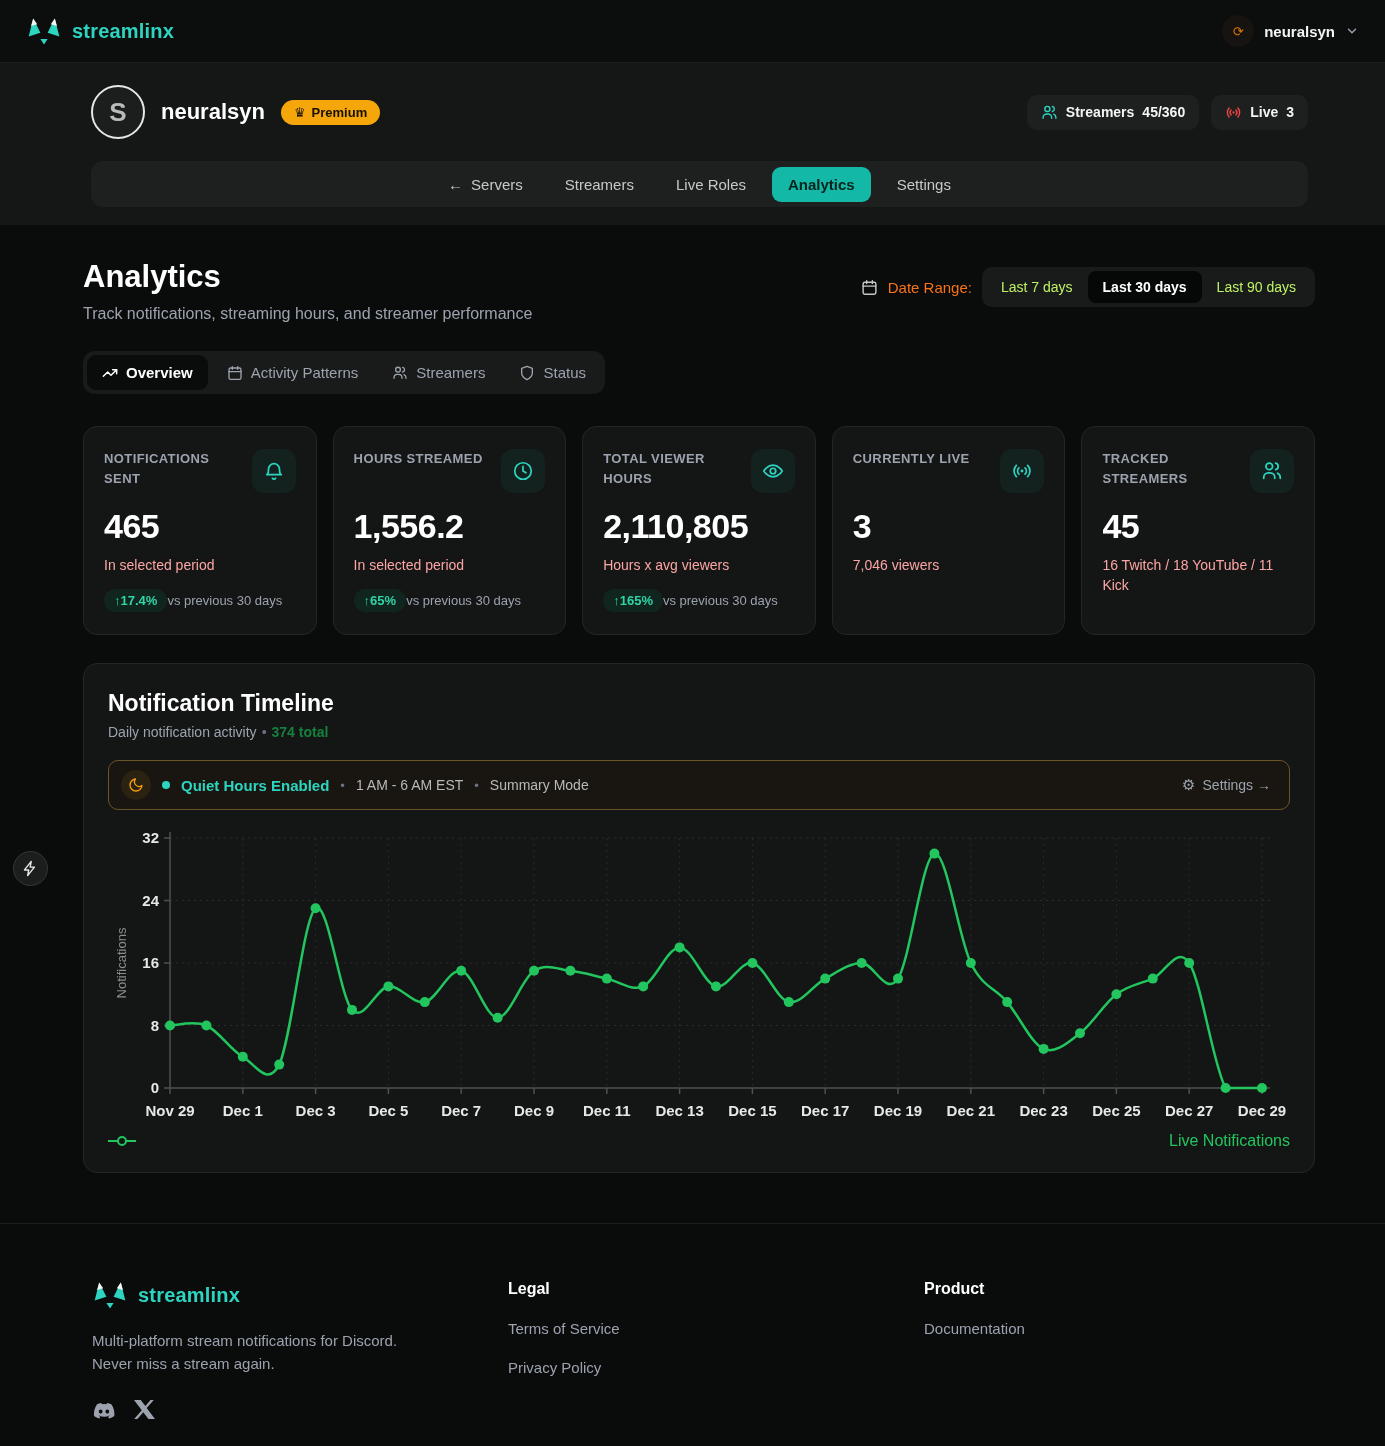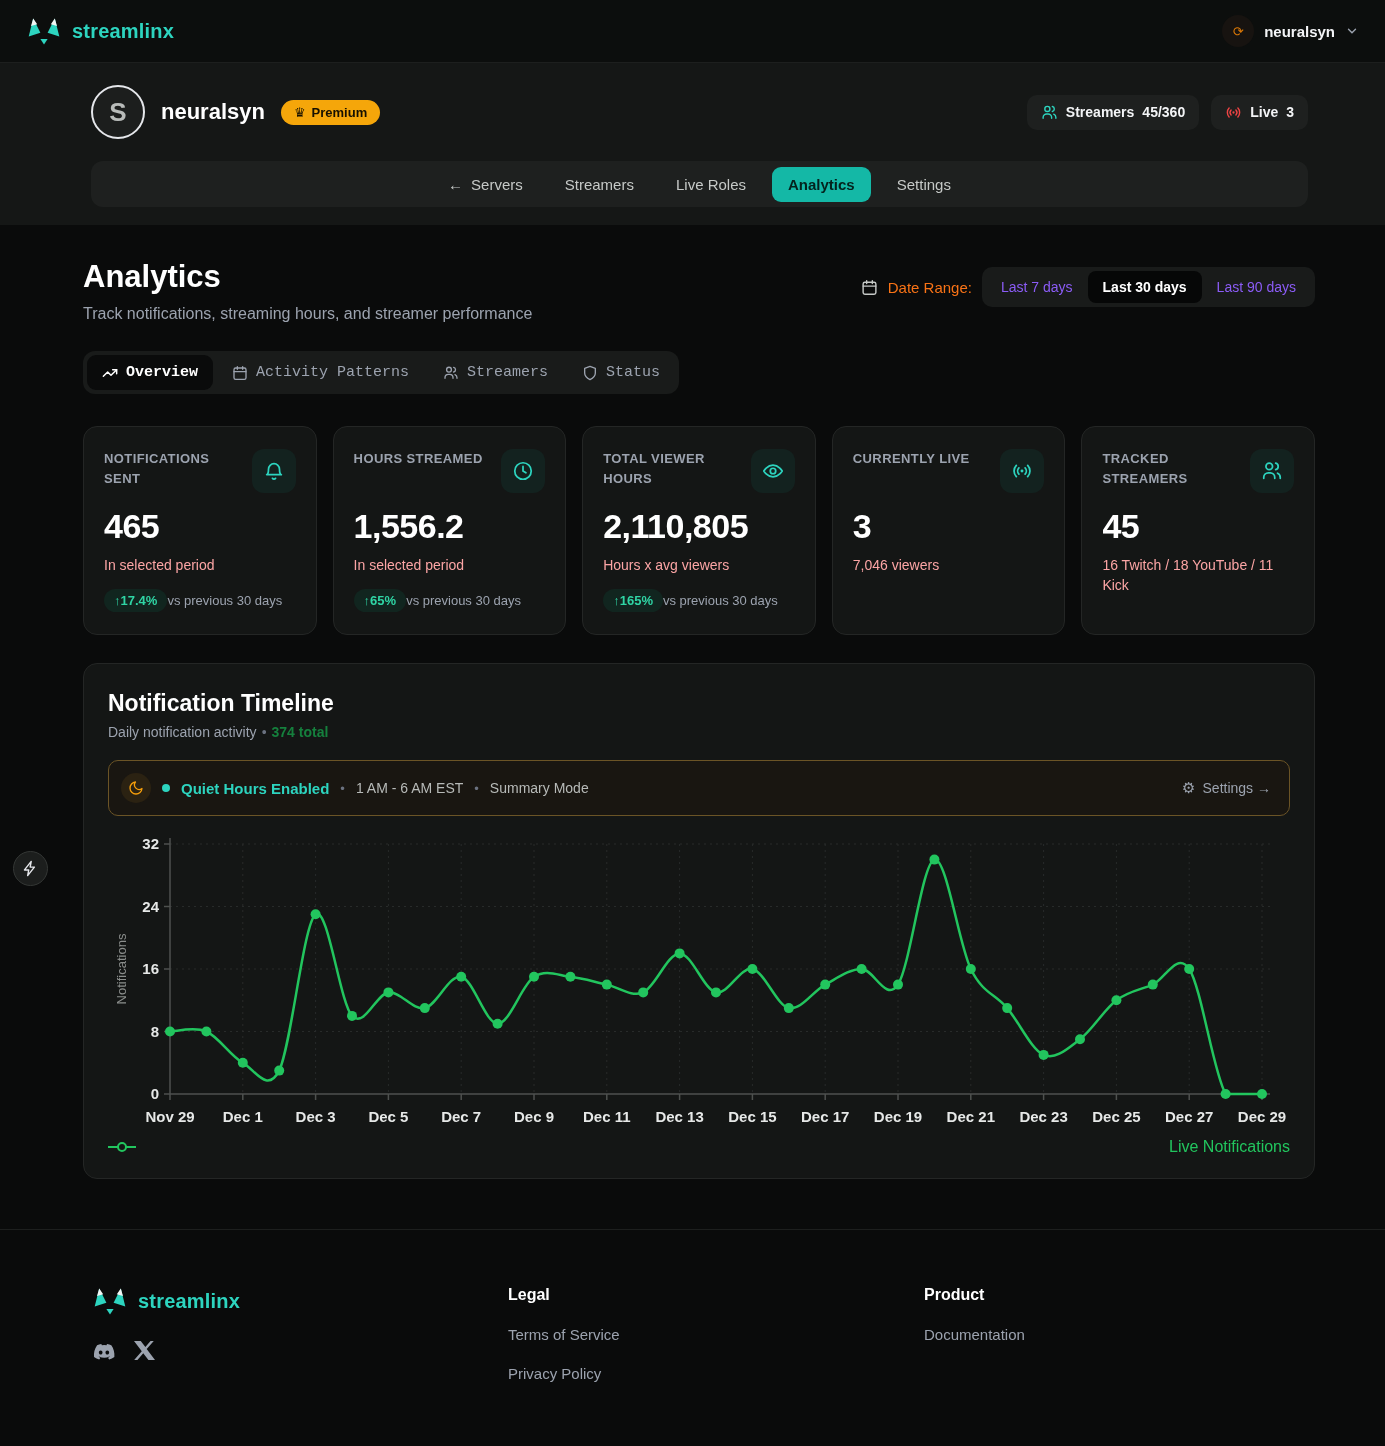--- a/index.html
+++ b/index.html
@@ -45,25 +45,25 @@
   .nav-item .arr { color:#c6c9c7; }
 
   
   main { padding:34px 70px 0 83px; }
   .page-head { display:flex; justify-content:space-between; align-items:flex-start; }
   h1 { font-size:31px; font-weight:700; color:#fff; }
   .page-sub { margin-top:10px; font-size:16px; color:#9ca3af; }
   .date-range { display:flex; align-items:center; gap:10px; margin-top:8px; }
   .dr-label { font-size:15px; color:#f97316; }
   .segmented { display:flex; background:#191b1a; border-radius:10px; padding:4px; }
-  .segmented button { font-size:14px; color:#8b5cf6; padding:8px 15px; border-radius:8px; }
+  .segmented button { font-size:14px; color:#bef264; padding:8px 15px; border-radius:8px; }
   .segmented button.active { background:#060707; color:#fff; font-weight:700; }
 
   .view-tabs { display:inline-flex; gap:4px; background:#191b1a; border-radius:12px;
-    padding:4px; margin-top:28px;font-family:Liberation Mono, monospace; }
+    padding:4px; margin-top:28px; }
   .vtab { display:flex; align-items:center; gap:8px; font-size:15px; color:#9ca3af;
     padding:9px 15px; border-radius:9px; }
   .vtab.active { background:#0a0b0b; color:#fff; font-weight:600; }
 
   
   .stats { display:grid; grid-template-columns:repeat(5,1fr); gap:16px; margin-top:32px; }
   .card { background:#141615; border:1px solid #242625; border-radius:14px; padding:22px 20px; min-height:195px; }
   .card-top { display:flex; justify-content:space-between; align-items:flex-start; }
   .card-label { font-size:13px; font-weight:700; color:#9ca3af; letter-spacing:.4px;
     line-height:1.5; max-width:130px; }
@@ -77,21 +77,21 @@
   .delta-note { font-size:13px; color:#9ca3af; }
 
   
   .timeline-card { background:#141615; border:1px solid #242625; border-radius:14px;
     margin-top:28px; padding:26px 24px 22px; }
   .tl-title { font-size:23px; font-weight:700; color:#fff; }
   .tl-sub { font-size:14px; color:#9ca3af; margin-top:7px; }
   .tl-sub b { color:#15803d; font-weight:700;margin-top:48px; }
   .tl-sub .sep { margin:0 5px; color:#6b7280; }
   .quiet-banner { margin-top:20px; border:1px solid #6b5426; background:#191611;
-    border-radius:10px; height:56px; display:flex; align-items:center;
+    border-radius:10px; height:50px; display:flex; align-items:center;
     justify-content:space-between; padding:0 18px 0 12px; }
   .qb-left { display:flex; align-items:center; gap:11px; }
   .moon-wrap { width:30px; height:30px; border-radius:50%; background:#2b2212;
     display:flex; align-items:center; justify-content:center; }
   .qb-dot { width:8px; height:8px; border-radius:50%; background:#2dd4bf; }
   .qb-status { color:#2dd4bf; font-size:15px; font-weight:700; }
   .qb-sep { color:#6b7280; font-size:13px; }
   .qb-text { color:#b7bab8; font-size:14px; }
   .qb-settings { display:flex; align-items:center; gap:7px; color:#9ca3af; font-size:14px; }
   .gear { font-size:15px; color:#9ca3af; }
@@ -499,20 +499,24 @@
           <svg class="ic" width="36" height="30" viewBox="0 0 40 32">
             <path d="M8 2 L3 22 L16 18 Z" fill="#2dd4bf"></path>
             <path d="M8 2 L5.6 10.5 L12.4 8.6 Z" fill="#f3f5f4"></path>
             <path d="M32 2 L37 22 L24 18 Z" fill="#2dd4bf"></path>
             <path d="M32 2 L34.4 10.5 L27.6 8.6 Z" fill="#f3f5f4"></path>
             <path d="M16 25 L24 25 L20 31 Z" fill="#2dd4bf"></path>
           </svg>
         </span>
         <span class="brand-name">streamlinx</span>
       </div>
+      <p class="foot-desc">
+        <span style="display:block">Multi-platform stream notifications for Discord.</span>
+        <span style="display:block">Never miss a stream again.</span>
+      </p>
       <div class="socials">
         <a>
           <svg class="ic" width="24" height="24" viewBox="0 0 24 24" fill="#9ca3af">
               <path d="M19.3 5.3A16.9 16.9 0 0015.1 4c-.2.35-.43.82-.58 1.2a15.6 15.6 0 00-4.67 0C9.7 4.82 9.46 4.35 9.26 4a16.9 16.9 0 00-4.2 1.3C2.4 9.25 1.68 13.1 2.04 16.9a17 17 0 005.18 2.62c.42-.57.79-1.18 1.11-1.82-.61-.23-1.2-.51-1.76-.85.15-.11.29-.22.43-.33 3.39 1.57 7.06 1.57 10.41 0 .14.11.28.22.43.33-.56.34-1.15.62-1.77.85.32.64.69 1.25 1.11 1.82a17 17 0 005.19-2.62c.42-4.4-.72-8.21-3.07-11.6zM8.68 14.6c-1.02 0-1.85-.93-1.85-2.07s.82-2.08 1.85-2.08c1.04 0 1.87.94 1.85 2.08 0 1.14-.82 2.07-1.85 2.07zm6.64 0c-1.02 0-1.85-.93-1.85-2.07s.82-2.08 1.85-2.08c1.03 0 1.86.94 1.85 2.08 0 1.14-.81 2.07-1.85 2.07z"></path>
             </svg>
         </a>
         <a>
           <svg class="ic" width="21" height="21" viewBox="0 0 24 24" fill="#9ca3af">
               <path d="M18.9 1.1h3.7l-8.1 9.3L24 22.8h-7.5l-5.9-7.7-6.7 7.7H.2l8.7-9.9L0 1.1h7.7l5.3 7 5.9-7z"></path>
             </svg>

